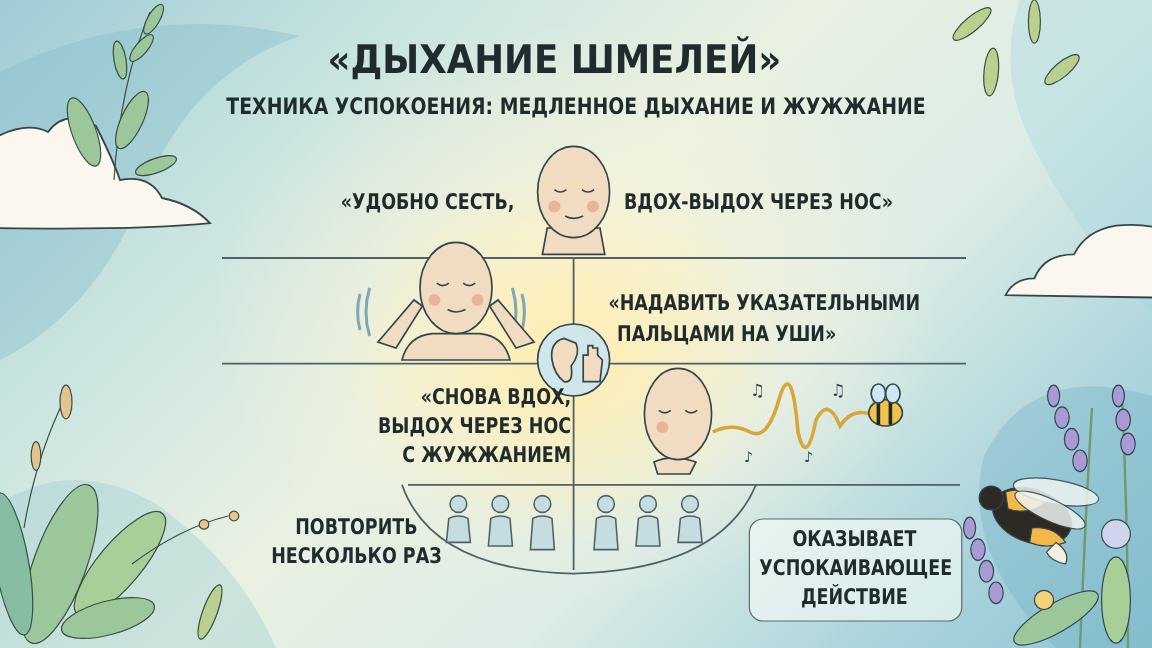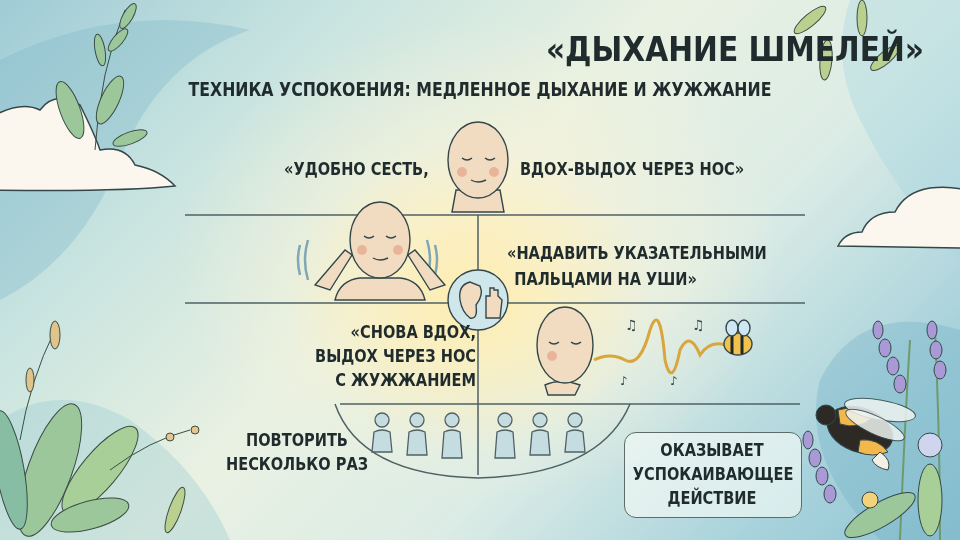--- a/index.html
+++ b/index.html
@@ -6,21 +6,21 @@
   body { width:960px; height:540px; overflow:hidden; position:relative;
     font-family: "DejaVu Sans", "Liberation Sans", sans-serif; }
   .canvas { position:absolute; inset:0; width:960px; height:540px; overflow:hidden;
     background:
       radial-gradient(ellipse 260px 220px at 470px 300px, rgba(255,236,170,0.85), rgba(255,236,170,0) 70%),
       radial-gradient(ellipse 380px 300px at 480px 260px, rgba(252,244,214,0.9), rgba(252,244,214,0) 80%),
       linear-gradient(135deg, #9fcbd6 0%, #c7e3e0 22%, #e9f1e2 45%, #dcece6 65%, #a9d3dc 85%, #8fc4d3 100%);
   }
   .deco { position:absolute; left:0; top:0; width:960px; height:540px; }
   .txt { position:absolute; color:#1f2b2c; font-weight:bold; font-family:"DejaVu Sans Condensed","DejaVu Sans","Liberation Sans",sans-serif; letter-spacing:0px; }
-  .title { left:0; width:924px; top:30px; text-align:right; font-size:33px; font-stretch:condensed; }
+  .title { left:0; width:924px; top:30px; text-align:center; font-size:33px; font-stretch:condensed; }
   .subtitle { left:0; width:960px; top:78px; text-align:center; font-size:19px; transform:scaleX(0.92); }
   .step1a { left:284px; top:158px; font-size:18px; transform:scaleX(0.9); transform-origin:left; }
   .step1b { left:520px; top:158px; font-size:18px; transform:scaleX(0.9); transform-origin:left; }
   .step2 { left:507px; top:240px; font-size:18px; line-height:26px; transform:scaleX(0.9); transform-origin:left; }
   .step3 { left:286px; top:320px; font-size:18px; line-height:24px; text-align:right; width:190px; transform:scaleX(0.9); transform-origin:right; }
   .step4 { left:212px; top:428px; font-size:18px; line-height:24px; text-align:center; width:170px; transform:scaleX(0.9); }
   .effect-box { position:absolute; left:624px; top:432px; width:176px; height:84px; border:1.5px solid #5d6b6b; border-radius:12px; background:rgba(244,250,246,0.65); }
   .effect { left:624px; top:438px; width:176px; font-size:18px; line-height:24px; text-align:center; transform:scaleX(0.9); }
   .line { display:block; }
 </style>

